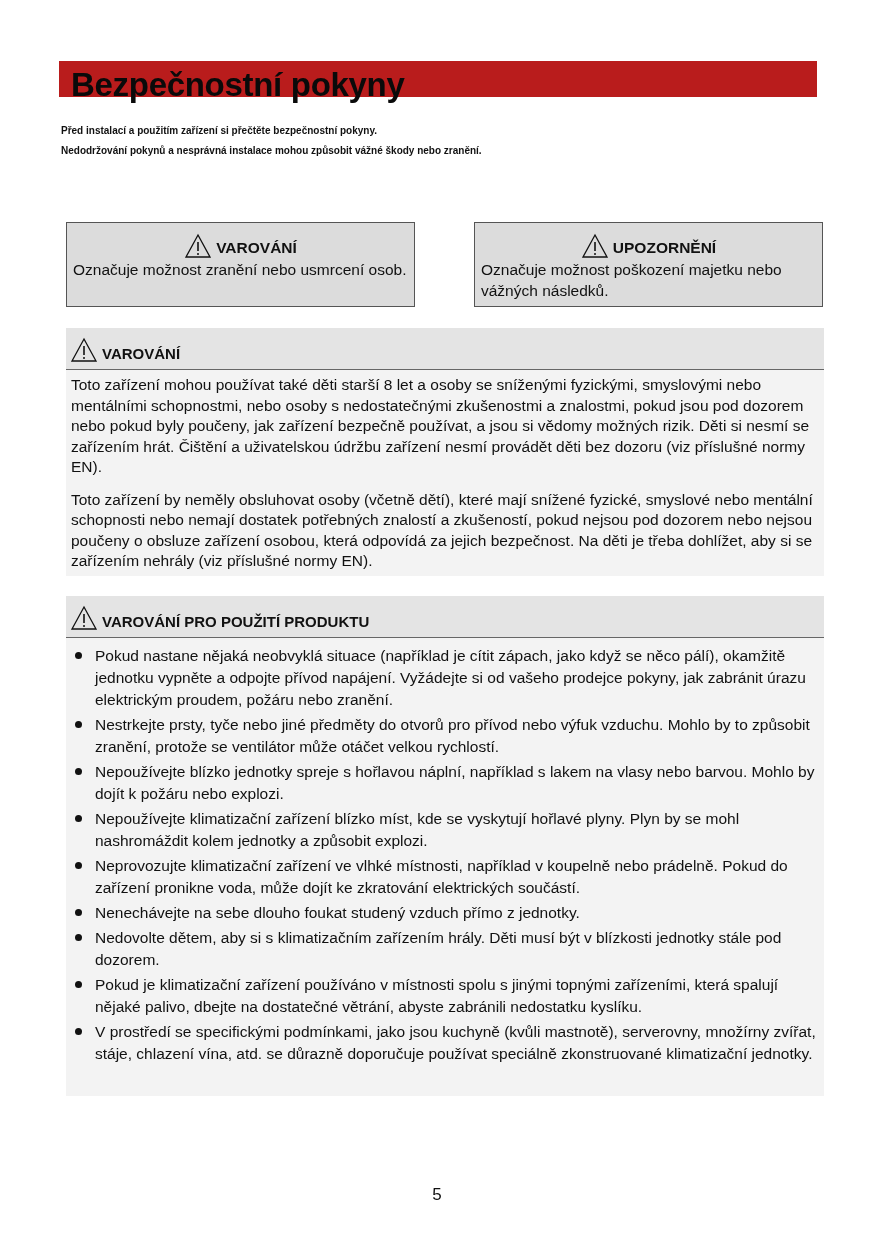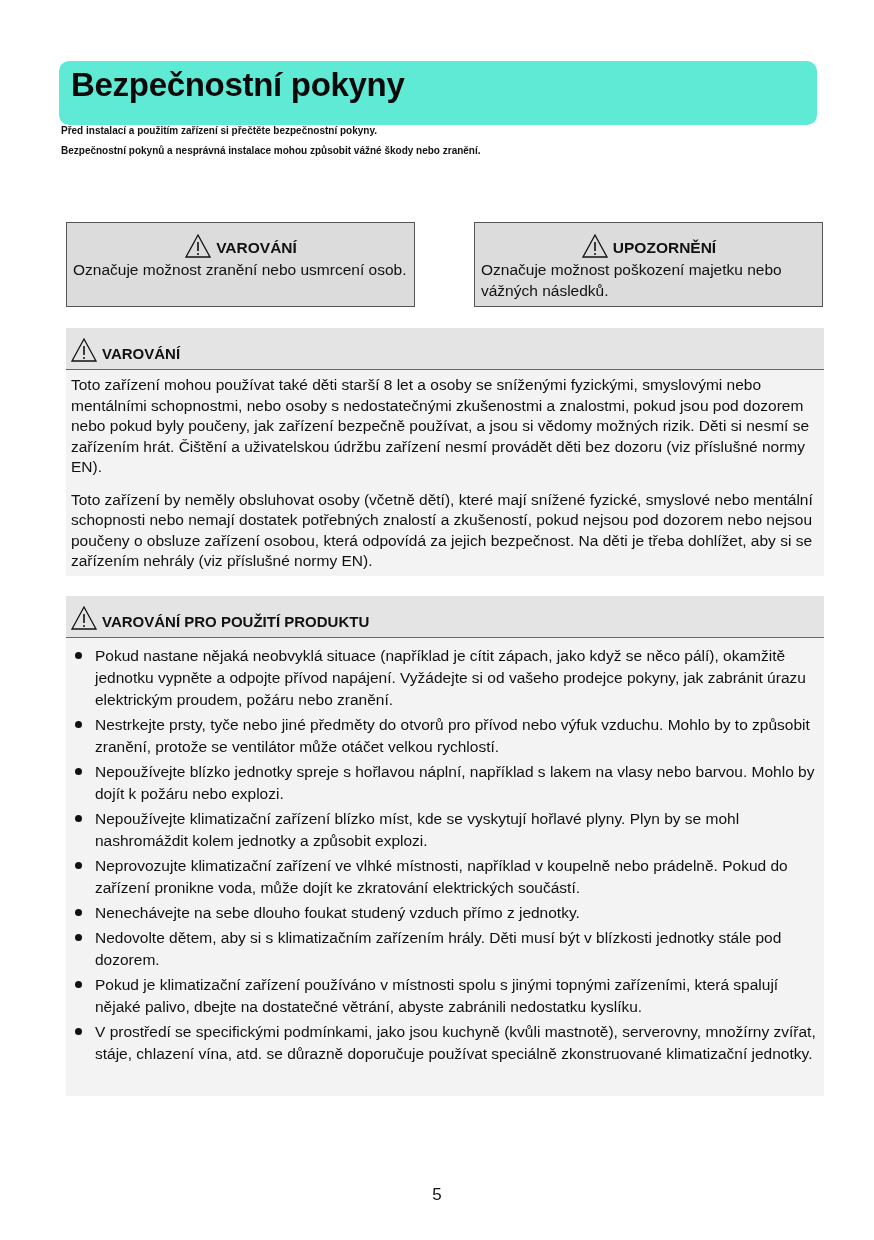--- a/index.html
+++ b/index.html
@@ -1,22 +1,21 @@
 <!DOCTYPE html>
 <html><head>
 <meta charset="utf-8">
 <style>
   * { box-sizing: border-box; margin: 0; padding: 0; }
   html, body { width: 874px; height: 1240px; background: #ffffff; }
   body { position: relative; font-family: "Liberation Sans", sans-serif; color: #111; }
 
   .title-bar {
-    position: absolute; left: 59px; top: 61px; width: 758px; height: 64px;
-    background: #5eead4;
-    border-radius: 10px;
+    position: absolute; left: 59px; top: 61px; width: 758px; height: 36px;
+    background: #b91c1c;
   }
   .title-bar h1 {
     position: absolute; left: 12px; top: 5px;
     font-family: "Liberation Sans", sans-serif; font-weight: bold;
     font-size: 33px; letter-spacing: -0.3px; color: #0a0a0a;
   }
 
   .intro { position: absolute; left: 61px; top: 121px; width: 760px; font-size: 10px; line-height: 20px; }
   .intro .b { font-weight: bold; }
   .intro strong { font-weight: bold; }
@@ -57,21 +56,21 @@
 </style>
 </head>
 <body>
 
 <div class="title-bar">
   <h1>Bezpečnostní pokyny</h1>
 </div>
 
 <div class="intro">
   <div class="b">Před instalací a použitím zařízení si přečtěte bezpečnostní pokyny.</div>
-  <div class="b">Bezpečnostní pokynů a nesprávná instalace mohou způsobit vážné škody nebo zranění.</div>
+  <div class="b">Nedodržování pokynů a nesprávná instalace mohou způsobit vážné škody nebo zranění.</div>
 </div>
 
 <div class="legend-box left">
   <div class="legend-head">
     <span class="warn-icon">
       <svg viewBox="0 0 28 26">
           <path d="M14 2 L26 24 L2 24 Z" fill="none" stroke="#111" stroke-width="1.3"></path>
           <line x1="14" y1="9" x2="14" y2="18" stroke="#111" stroke-width="1.6"></line>
           <circle cx="14" cy="21" r="1" fill="#111"></circle>
         </svg>

